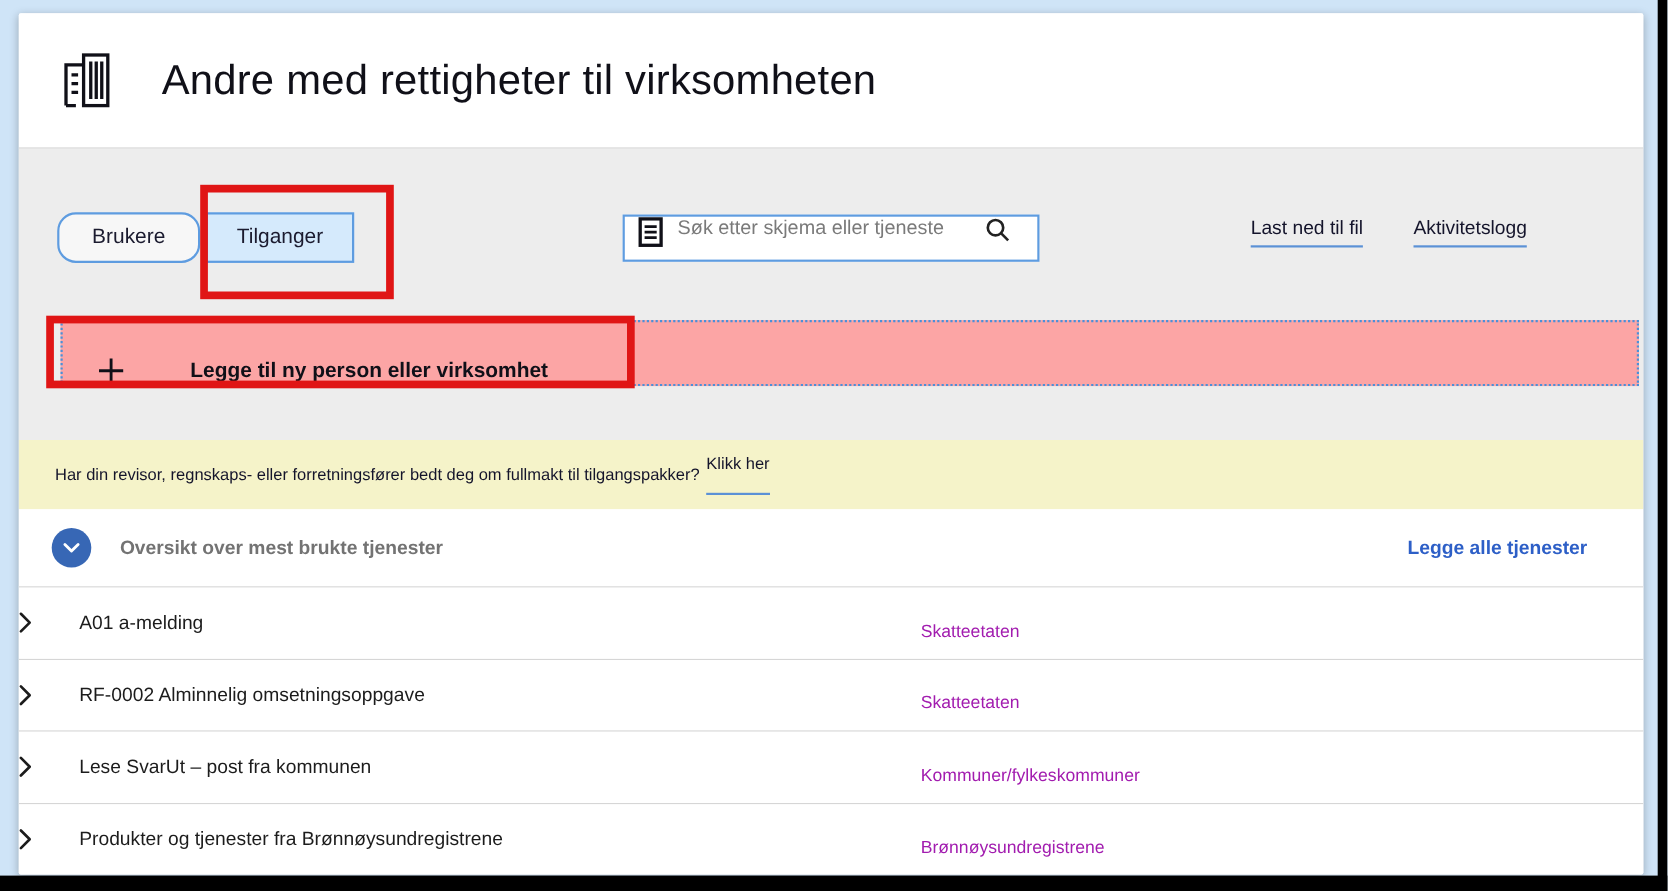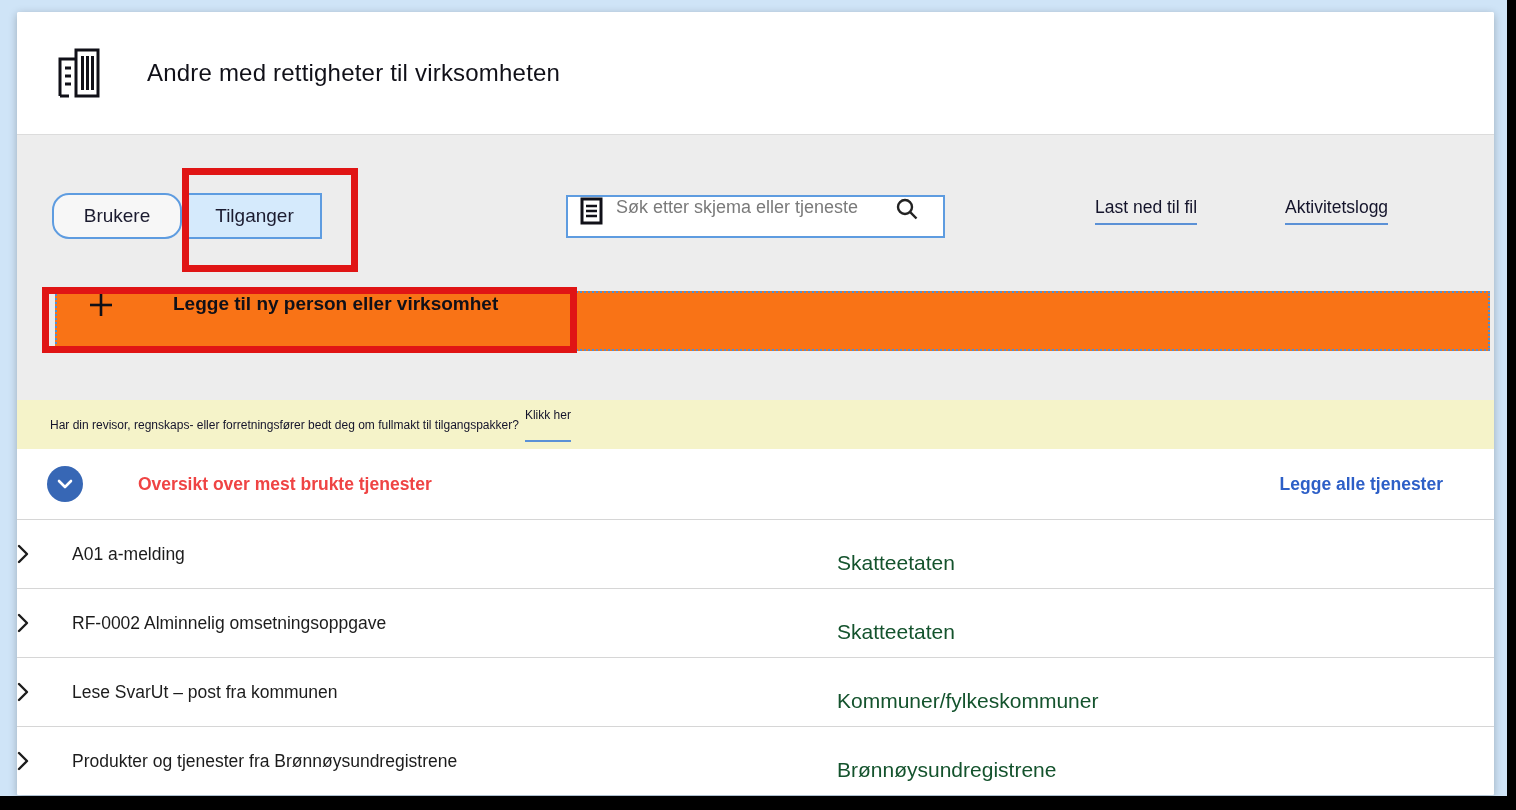--- a/index.html
+++ b/index.html
@@ -17,21 +17,21 @@
   .panel {
     position:absolute; left:17px; top:12px; width:1477px; height:783px;
     background:#fff; border-radius:2px;
     box-shadow:0 2px 8px rgba(0,0,0,0.25);
     display:flex; flex-direction:column; overflow:hidden;
   }
 
   
   .hdr { height:122px; background:#fff; display:flex; align-items:center; flex:0 0 auto; }
   .hdr .bldg { margin-left:38px; width:54px; height:54px; }
-  .hdr h1 { margin-left:38px; font-size:24px; font-weight:500; letter-spacing:0.2px; color:#101018; }
+  .hdr h1 { margin-left:38px; font-size:38px; font-weight:500; letter-spacing:0.2px; color:#101018; }
 
   
   .toolbar { height:266px; background:#ededed; position:relative; flex:0 0 auto; border-top:1px solid #dcdcdc; }
   .tab {
     position:absolute; top:58px; height:46px;
     border:2px solid #5e9ce0; background:#f7f7f7;
     font-family:"Liberation Sans", sans-serif;
     font-size:19px; color:#1b1b2f; cursor:pointer;
   }
   .tab.t0 { left:35px; width:130px;border-radius:17px; }
@@ -46,59 +46,59 @@
     flex:1; border:none; outline:none; background:transparent;
     font-family:"Liberation Sans", sans-serif; font-size:18px; color:#333;
     margin-left:12px; min-width:0;
   }
   .searchbox input::placeholder { color:#7a7a7a; opacity:1; }
 
   .toplink {
     position:absolute; top:62px; font-size:17.5px; color:#14142b; text-decoration:none;
     border-bottom:2px solid #5b91d6; padding-bottom:5px; cursor:pointer;
   }
-  .toplink.l0 { left:1078px; }
+  .toplink.l0 { left:1120px; }
   .toplink.l1 { left:1268px; }
 
   .addbox {
     position:absolute; left:38px; top:156px; width:1435px; height:60px;
-    border:2px dotted #4a90d9; background:#f97316;
-    display:flex; align-items:flex-start; cursor:pointer;
+    border:2px dotted #4a90d9; background:#fca5a5;
+    display:flex; align-items:flex-end; cursor:pointer;
   }
   .addbox .plus { margin-left:32px; width:24px; height:24px; }
   .addbox .addlabel { margin-left:60px; font-size:19px; font-weight:bold; color:#101018; }
 
   .redbox { position:absolute; border:7px solid #e01515; background:transparent; pointer-events:none; z-index:10; }
   .redbox.r1 { left:165px; top:33px; width:176px; height:104px; }
   .redbox.r2 { left:25px; top:152px; width:535px; height:66px; }
 
   
   .notice {
-    height:49px; background:#f5f3c9; display:flex; align-items:center;
-    padding-left:33px; font-size:12px; color:#14142b; flex:0 0 auto;
+    height:63px; background:#f5f3c9; display:flex; align-items:center;
+    padding-left:33px; font-size:15px; color:#14142b; flex:0 0 auto;
   }
   .notice .klikk { margin-left:6px; color:#14142b; border-bottom:2px solid #5b91d6; padding-bottom:18px; cursor:pointer; }
 
   
   .services { flex:1; display:flex; flex-direction:column; background:#fff; }
   .svc-head { height:70px; display:flex; align-items:center; padding-left:30px; flex:0 0 auto; }
   .svc-head .circle {
     width:36px; height:36px; border-radius:50%; background:#3767b5;
     display:flex; align-items:center; justify-content:center; cursor:pointer; flex:0 0 auto;
   }
-  .svc-head .svc-title { margin-left:55px; font-size:17.5px; font-weight:bold; color:#ef4444; }
+  .svc-head .svc-title { margin-left:26px; font-size:17.5px; font-weight:bold; color:#737373; }
   .svc-head .hideall { margin-left:auto; margin-right:51px; font-size:17.5px; font-weight:bold; color:#2d5fc7; cursor:pointer; }
 
   .row {
     flex:1; display:flex; align-items:center; 
     border-top:1px solid #d6d6d6; background:#fff; cursor:pointer;
   }
   .row .chev { width:55px; display:flex; align-items:center; }
   .row .name { width:765px; font-size:17.5px; color:#1c1c1c; }
-  .row .provider { font-size:21px; color:#14532d;margin-top:17px; }
+  .row .provider { font-size:16px; color:#a21caf;margin-top:17px; }
 </style>
 </head>
 <body>
 
 <div class="panel">
 
   <div class="hdr">
     <svg class="bldg" viewBox="0 0 54 54">
       <g fill="none" stroke="#101018" stroke-width="3">
         <rect x="21" y="4" width="22" height="46"></rect>

